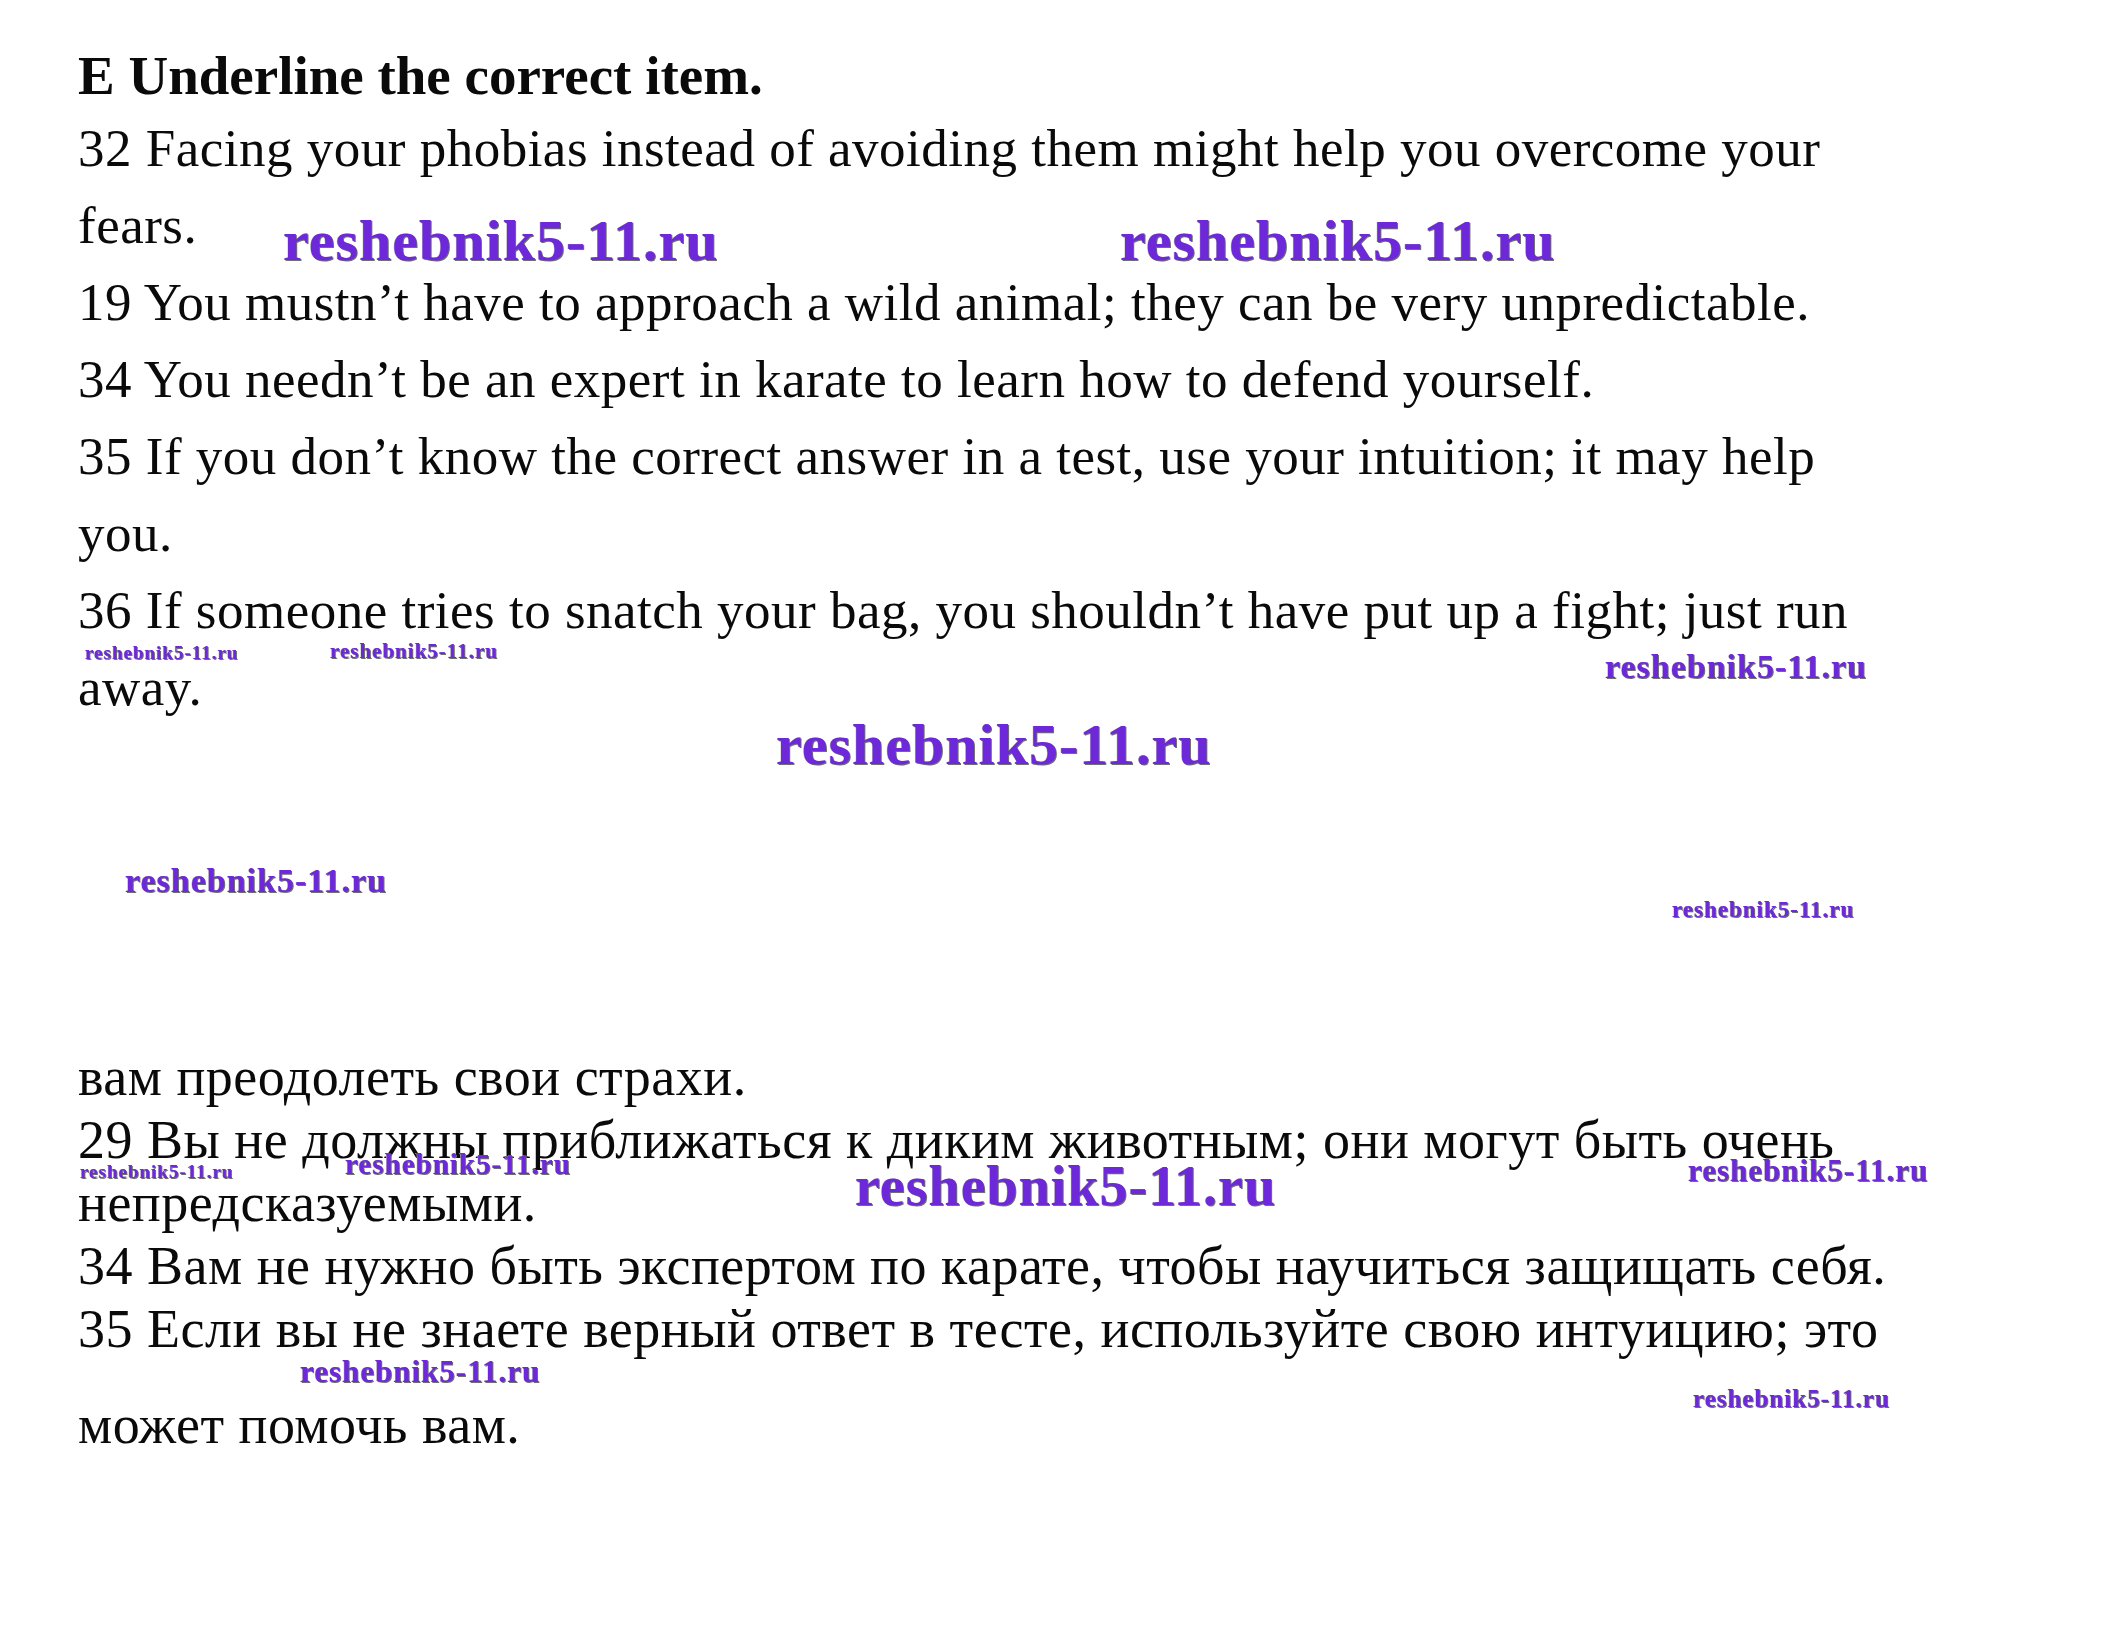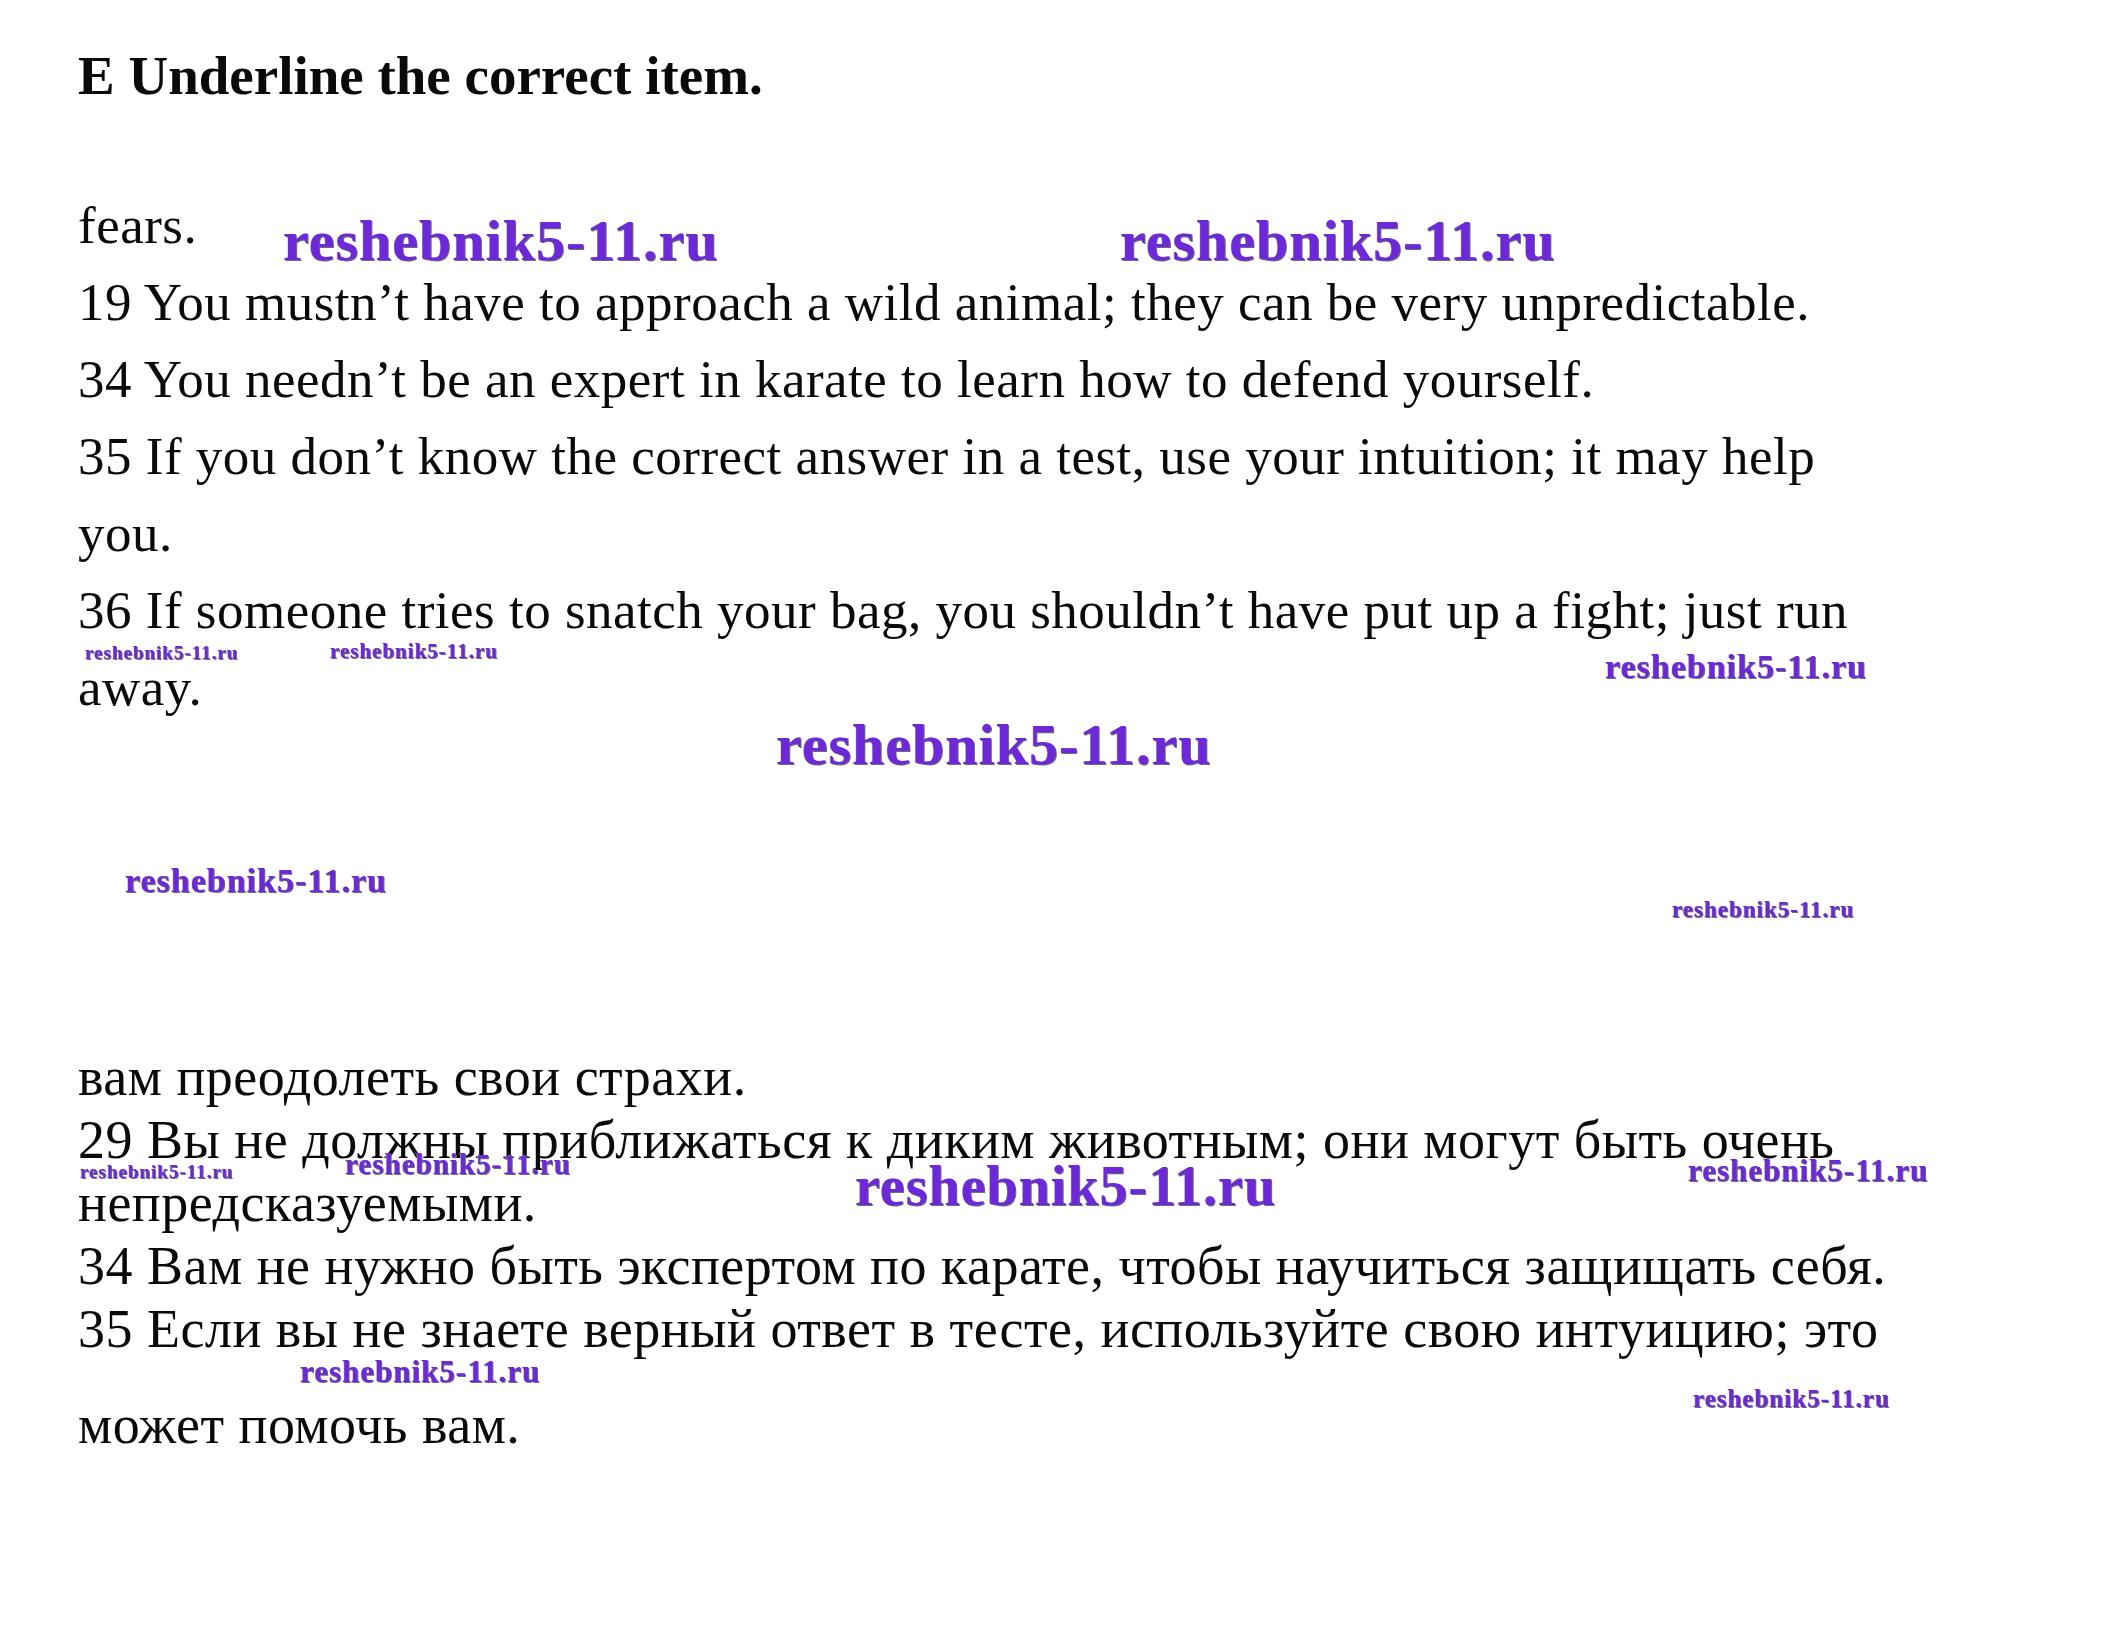--- a/index.html
+++ b/index.html
@@ -49,20 +49,21 @@
     user-select: none;
   }
 </style>
 </head>
 <body>
 
 <div class="page">
 
   <div class="line heading" style="top:48px">E Underline the correct item.</div>
 
+  <div class="line" style="top:122px">32 Facing your phobias instead of avoiding them might help you overcome your</div>
   <div class="line" style="top:199px">fears.</div>
   <div class="line" style="top:276px">19 You mustn’t have to approach a wild animal; they can be very unpredictable.</div>
   <div class="line" style="top:353px">34 You needn’t be an expert in karate to learn how to defend yourself.</div>
   <div class="line" style="top:430px">35 If you don’t know the correct answer in a test, use your intuition; it may help</div>
   <div class="line" style="top:507px">you.</div>
   <div class="line" style="top:584px">36 If someone tries to snatch your bag, you shouldn’t have put up a fight; just run</div>
   <div class="line" style="top:661px">away.</div>
 
 
   <div class="line ru" style="top:1050px">вам преодолеть свои страхи.</div>

